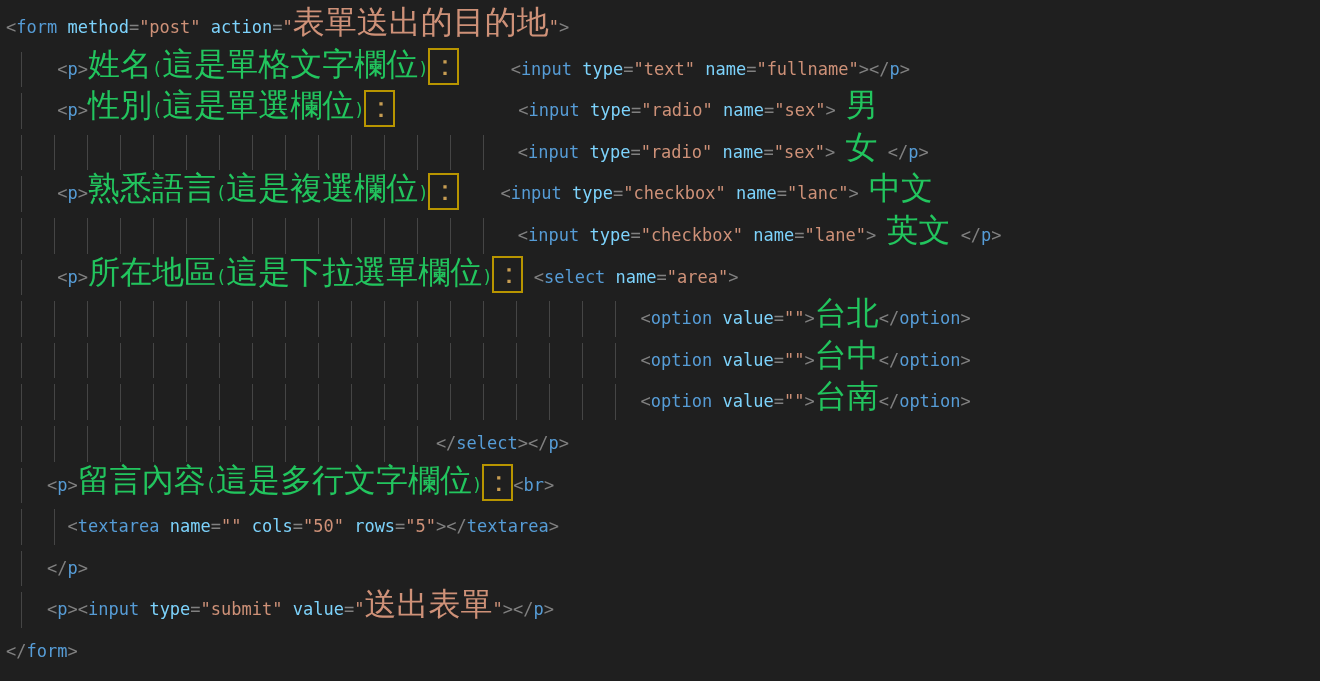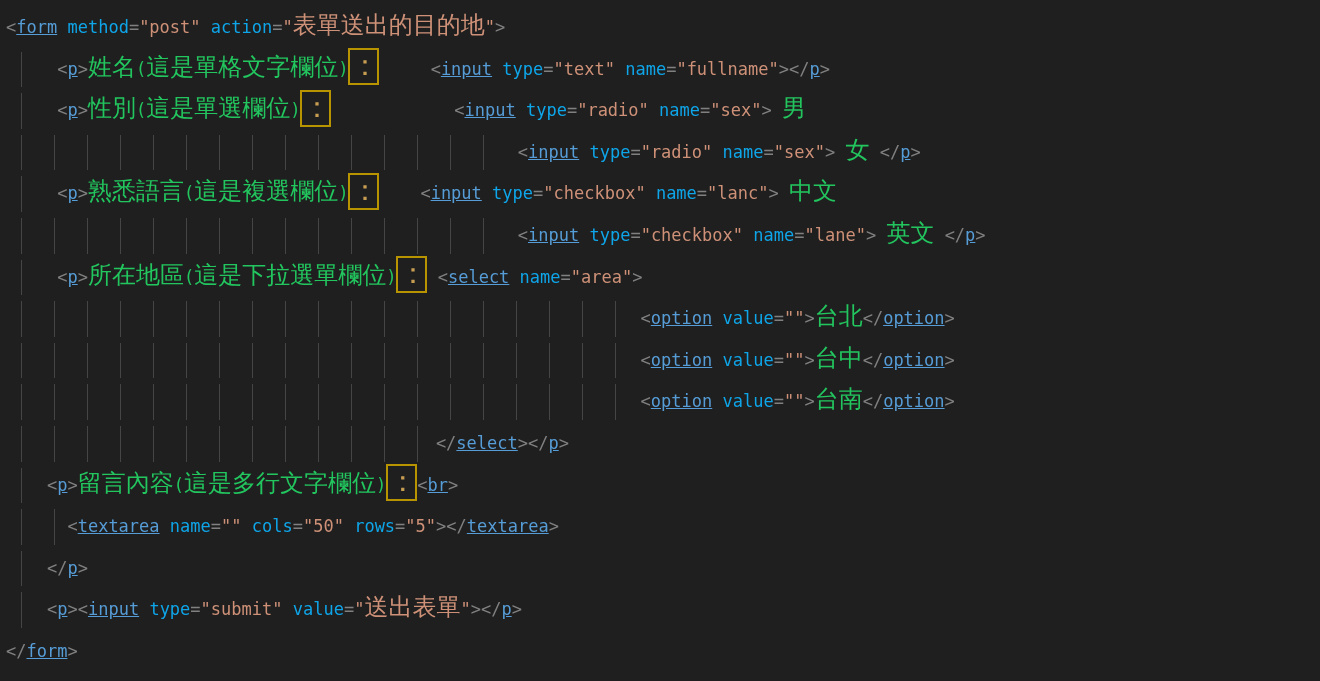--- a/index.html
+++ b/index.html
@@ -19,26 +19,26 @@
   .line{position:relative;height:41.6px;white-space:pre;}
   .guides{
     position:absolute;left:0;top:3px;bottom:3px;
     pointer-events:none;
     background-image:repeating-linear-gradient(to right,
       transparent 0, transparent 15px,
       #454545 15px, #454545 16.3px,
       transparent 16.3px, transparent 33px);
   }
   .pu{color:#808080;}
-  .tag{color:#569cd6;text-decoration:underline;}
-  .attr{color:#0ea5e9;margin-top:24px;}
+  .tag{color:#569cd6;}
+  .attr{color:#7dd3fc;margin-top:24px;}
   .str{color:#ce9178;}
   .txt{color:#22c55e;}
   .cjk{
-    font-size:24px;
+    font-size:32px;
     line-height:0;
     font-family:Liberation Serif, serif;
   }
   .ub{
     display:inline-block;
     border:2px solid #b89500;
     box-sizing:border-box;
     width:31px;height:37px;
     text-align:center;
     vertical-align:middle;

